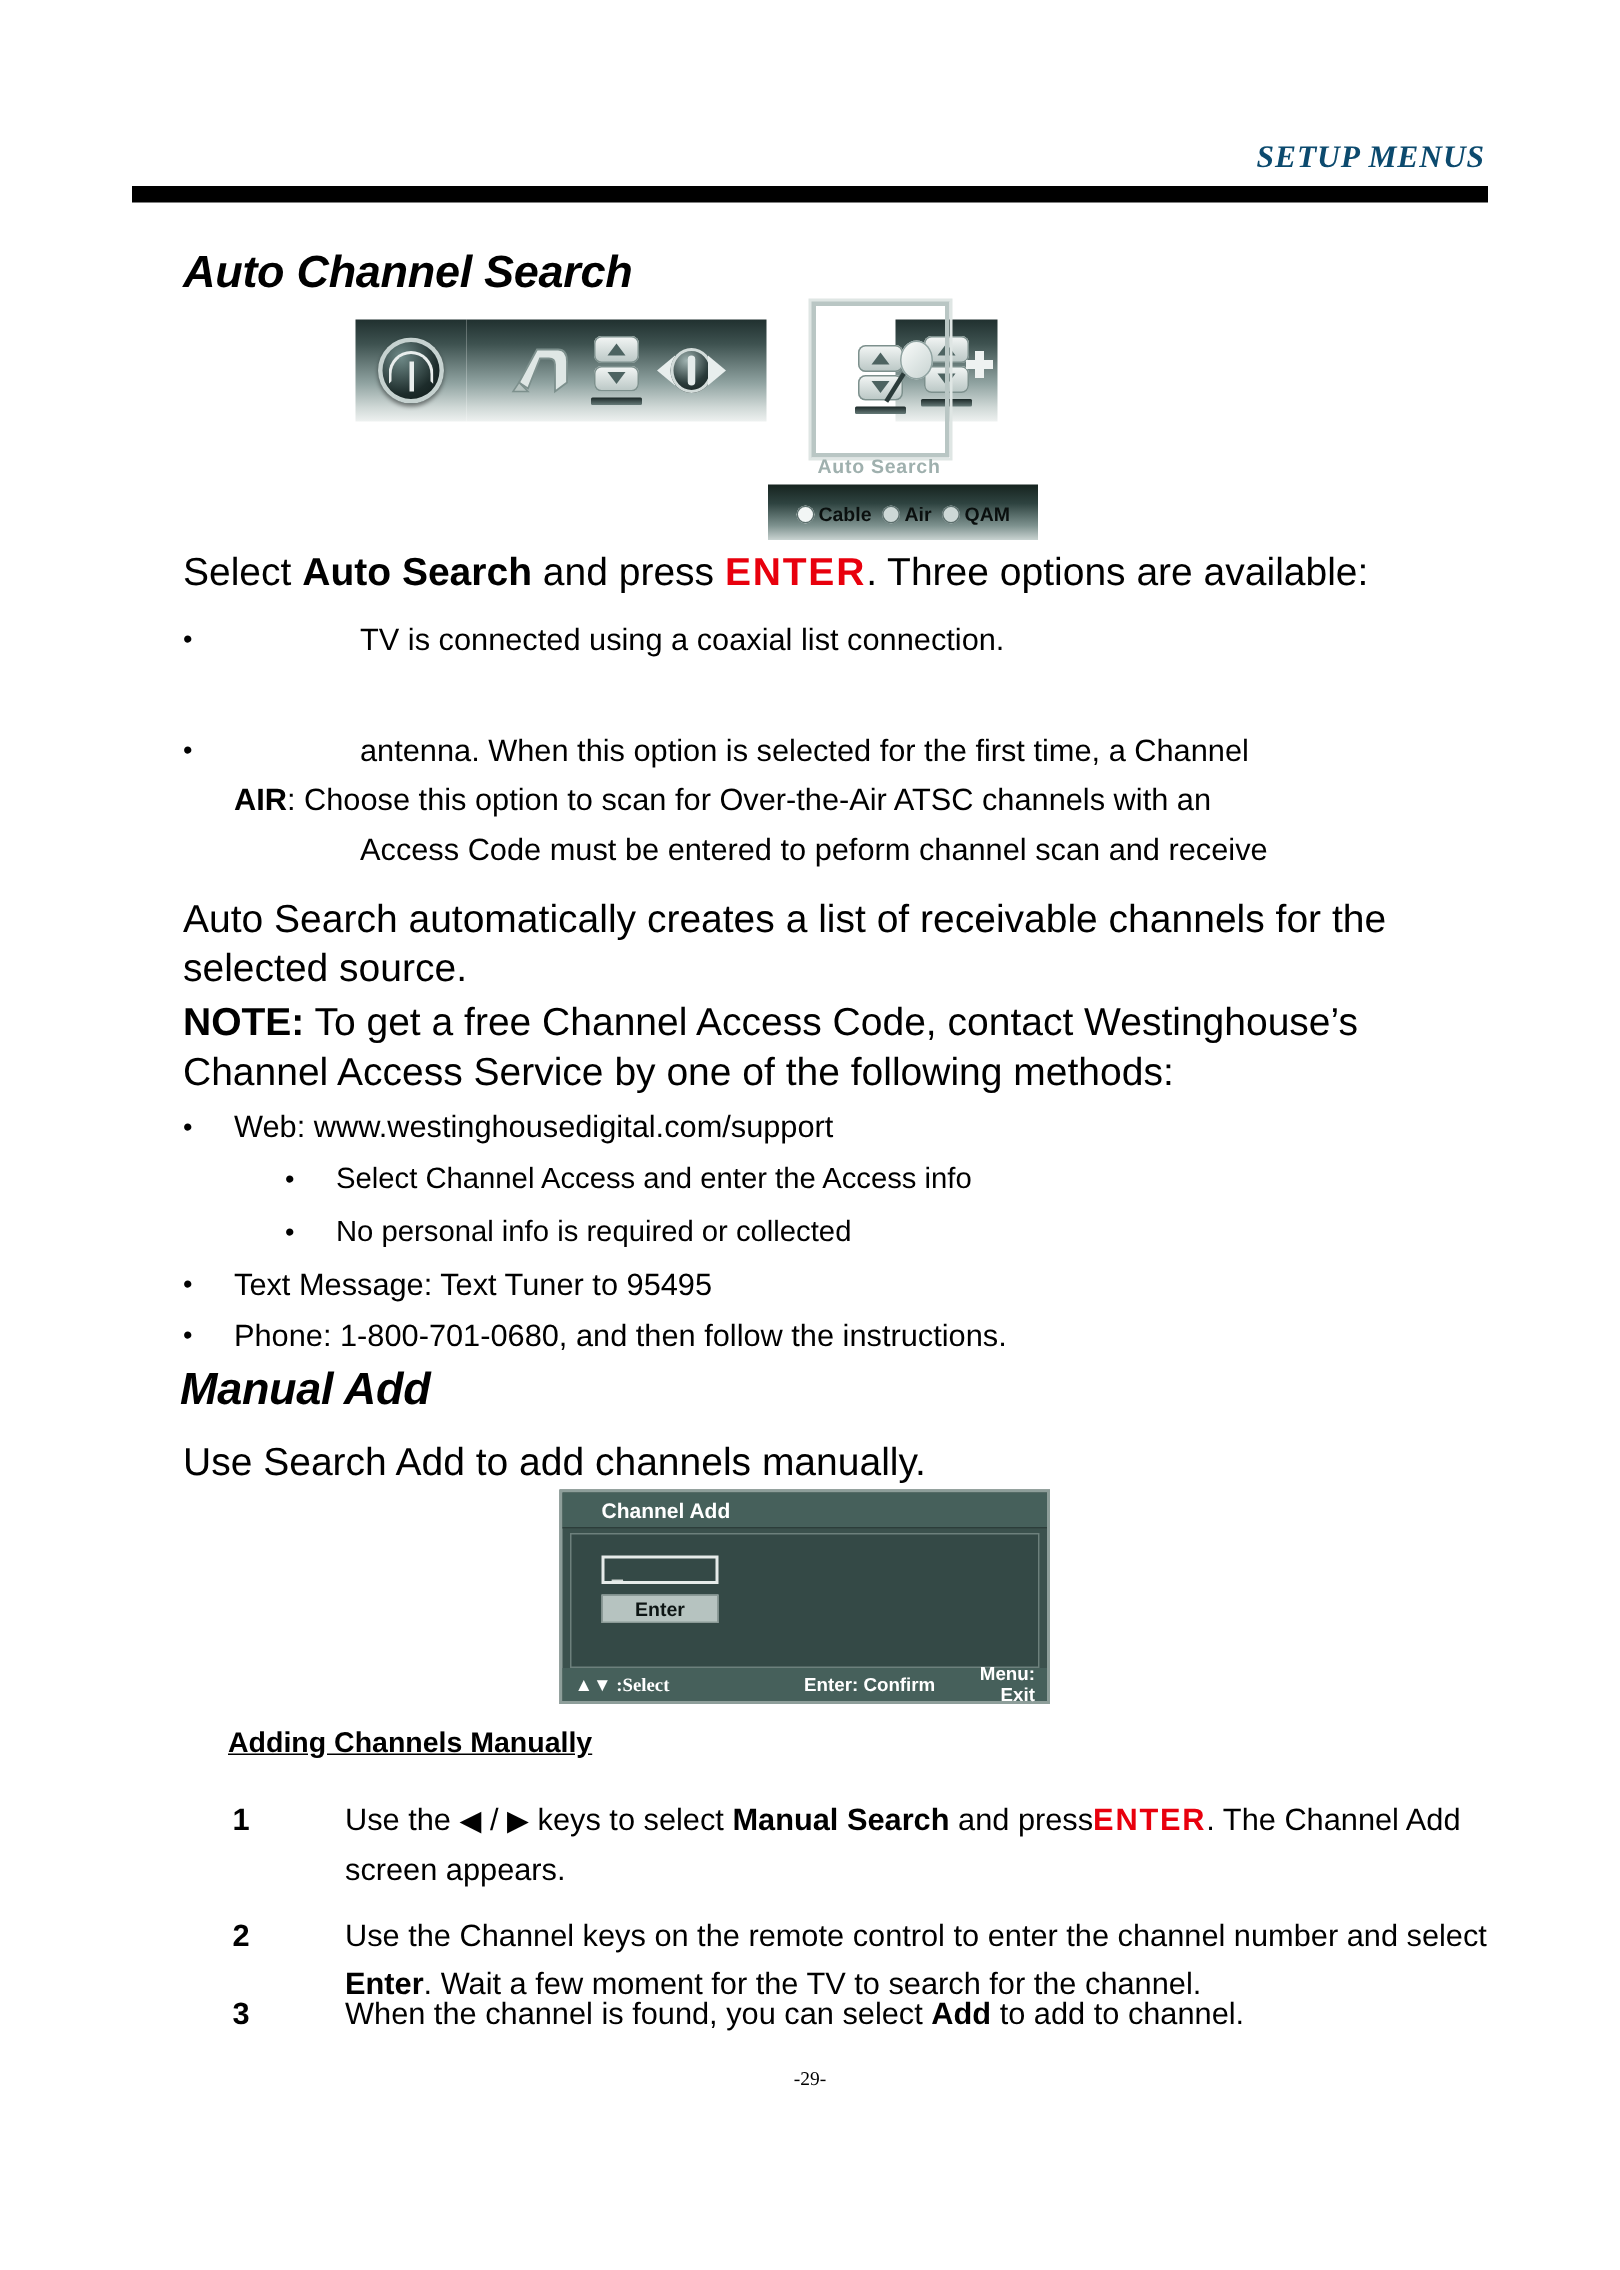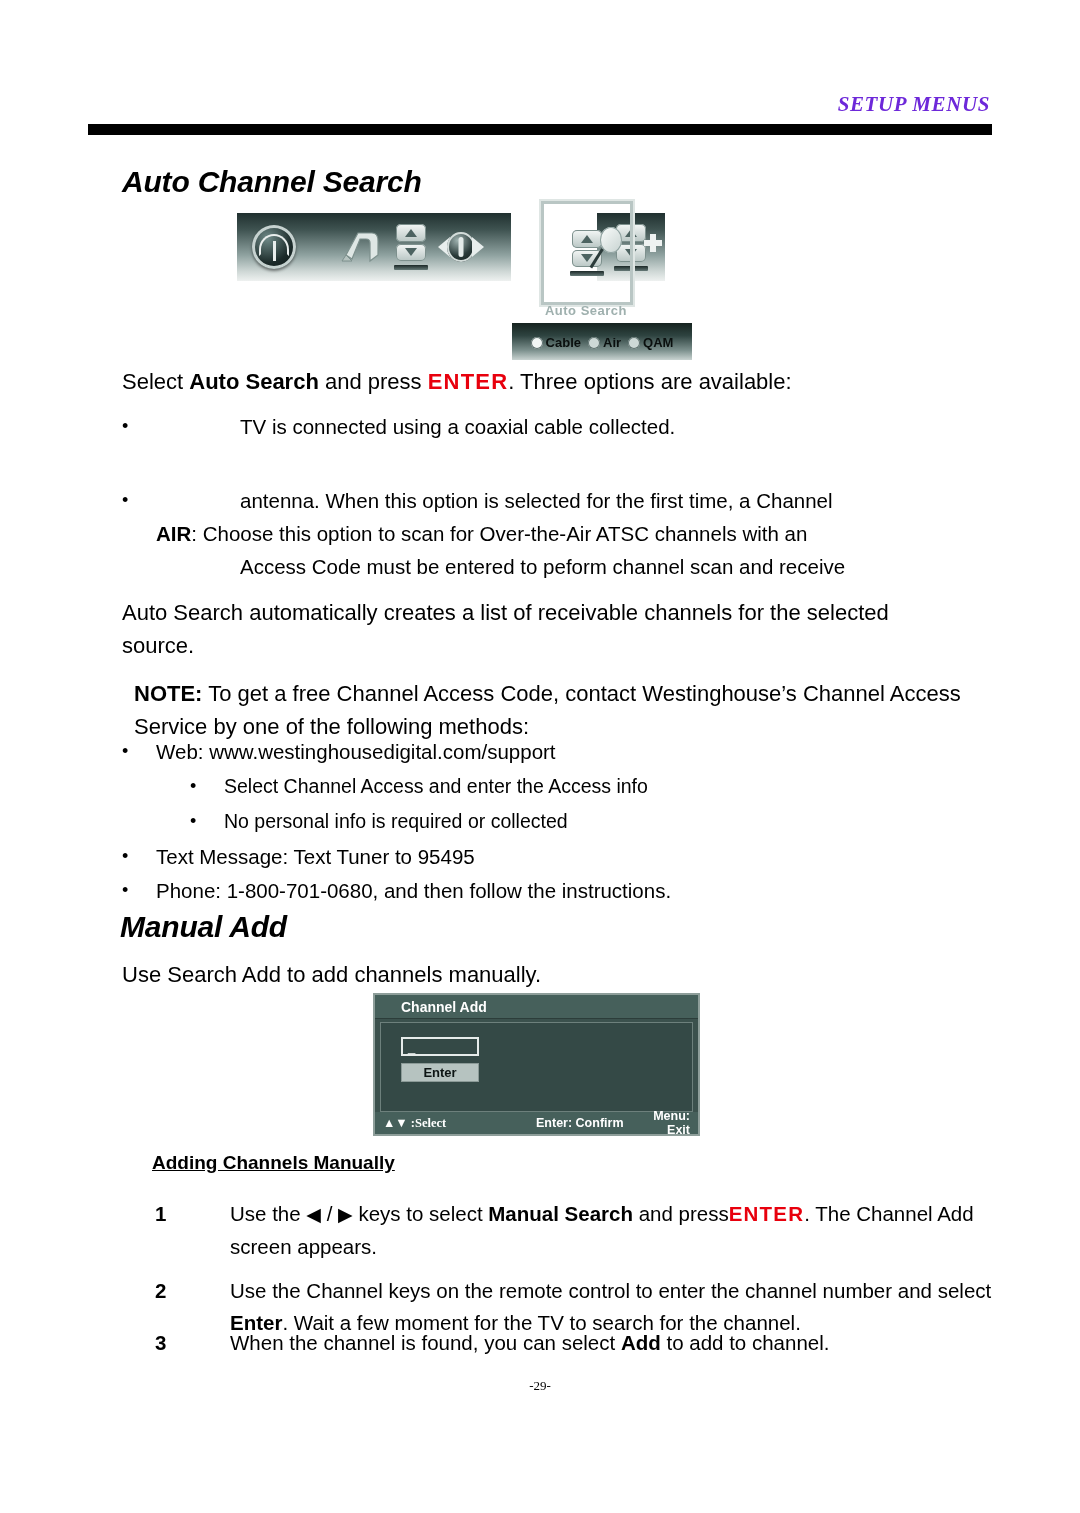--- a/index.html
+++ b/index.html
@@ -27,21 +27,21 @@
   }
   .header-title {
     position: absolute;
     right: 2px;
     top: 0;
     font-family: "Liberation Serif", serif;
     font-style: italic;
     font-weight: bold;
     font-size: 21px;
     letter-spacing: 0.6px;
-    color: #6d28d9;
+    color: #0c4a6e;
     white-space: nowrap;
   }
   .header-rule {
     position: absolute;
     left: 0;
     top: 32px;
     width: 904px;
     height: 11px;
     background: #000000;
   }
@@ -259,21 +259,21 @@
   .radio-dot {
     width: 12px; height: 12px; border-radius: 50%;
     background: #f2f6f5;
     box-shadow: inset 0 0 0 1px #5d706e;
   }
   .radio-dot.dim { background: #cdd8d6; }
 
   
   .body-text {
     position: absolute;
-    font-size: 22px;
+    font-size: 26px;
     line-height: 33px;
     color: #000;
   }
   .b { font-weight: bold; }
   .red { color: #e8000d; font-weight: bold; letter-spacing: 1.2px; }
 
   #p-intro { left: 122px; top: 365px; width: 850px; }
 
   .bullet-row {
     position: absolute;
@@ -499,36 +499,36 @@
   </div>
 </div>
 
 <p class="body-text" id="p-intro" style="margin:0;">
   <span>Select </span><span class="b">Auto Search</span><span> and press </span><span class="red">ENTER</span><span>. Three options are available:</span>
 </p>
 
 <div class="bullet-row" id="bullet-cable">
   <span class="dot">•</span>
   <span class="txt">
-    <span class="hang indent">TV is connected using a coaxial cable collected.</span>
+    <span class="hang indent">TV is connected using a coaxial list connection.</span>
   </span>
 </div>
 
 <div class="bullet-row" id="bullet-air">
   <span class="dot">•</span>
   <span class="txt">
     <span class="hang indent">antenna. When this option is selected for the first time, a Channel</span>
     <span class="hang"><span class="b">AIR</span><span>: Choose this option to scan for Over-the-Air ATSC channels with an</span></span>
     <span class="hang indent">Access Code must be entered to peform channel scan and receive</span>
   </span>
 </div>
 
 <p class="body-text" id="p-autosearch" style="margin:0;">Auto Search automatically creates a list of receivable channels for the selected source.</p>
 
-<p class="body-text" id="p-note" style="margin:12px;">
+<p class="body-text" id="p-note" style="margin:0;">
   <span class="b">NOTE:</span><span> To get a free Channel Access Code, contact Westinghouse’s Channel Access Service by one of the following methods:</span>
 </p>
 
 <div class="bullet-row" id="bullet-web">
   <span class="dot">•</span>
   <span class="txt">Web: www.westinghousedigital.com/support</span>
 </div>
 <div class="bullet-row" id="bullet-sub1">
   <span class="dot">•</span>
   <span class="txt">Select Channel Access and enter the Access info</span>

